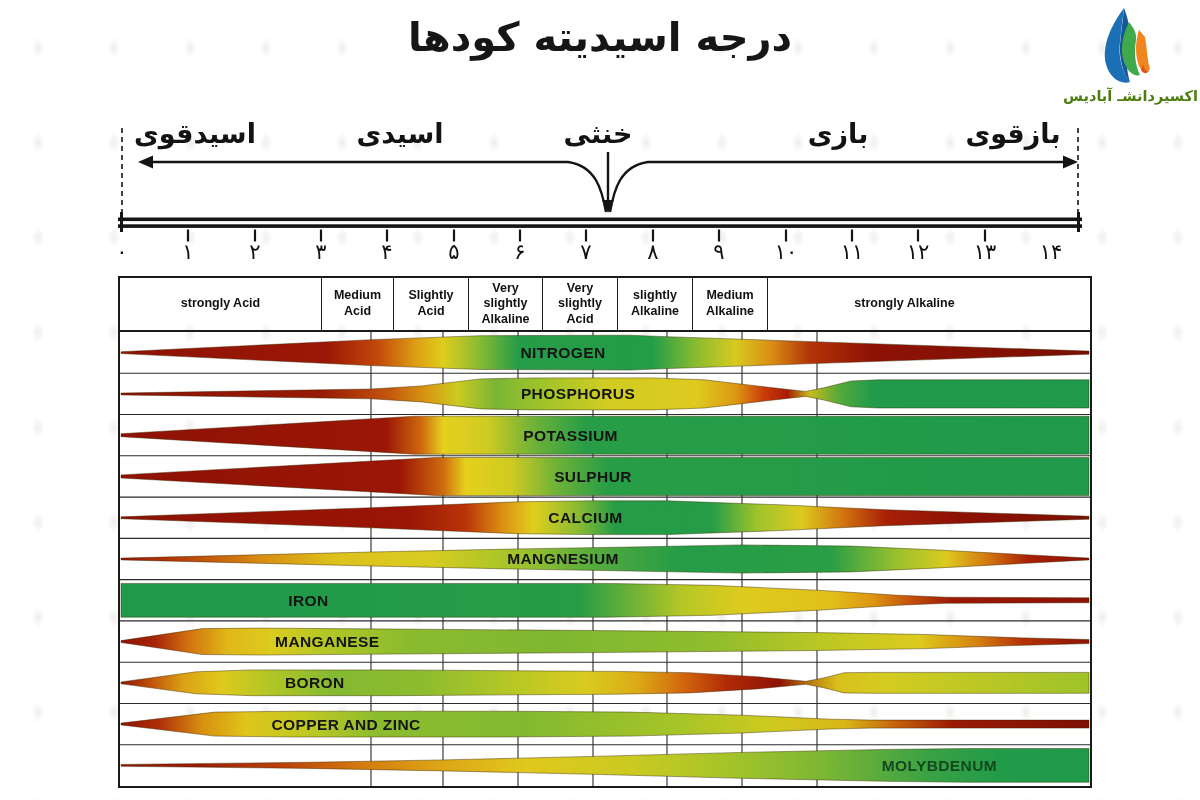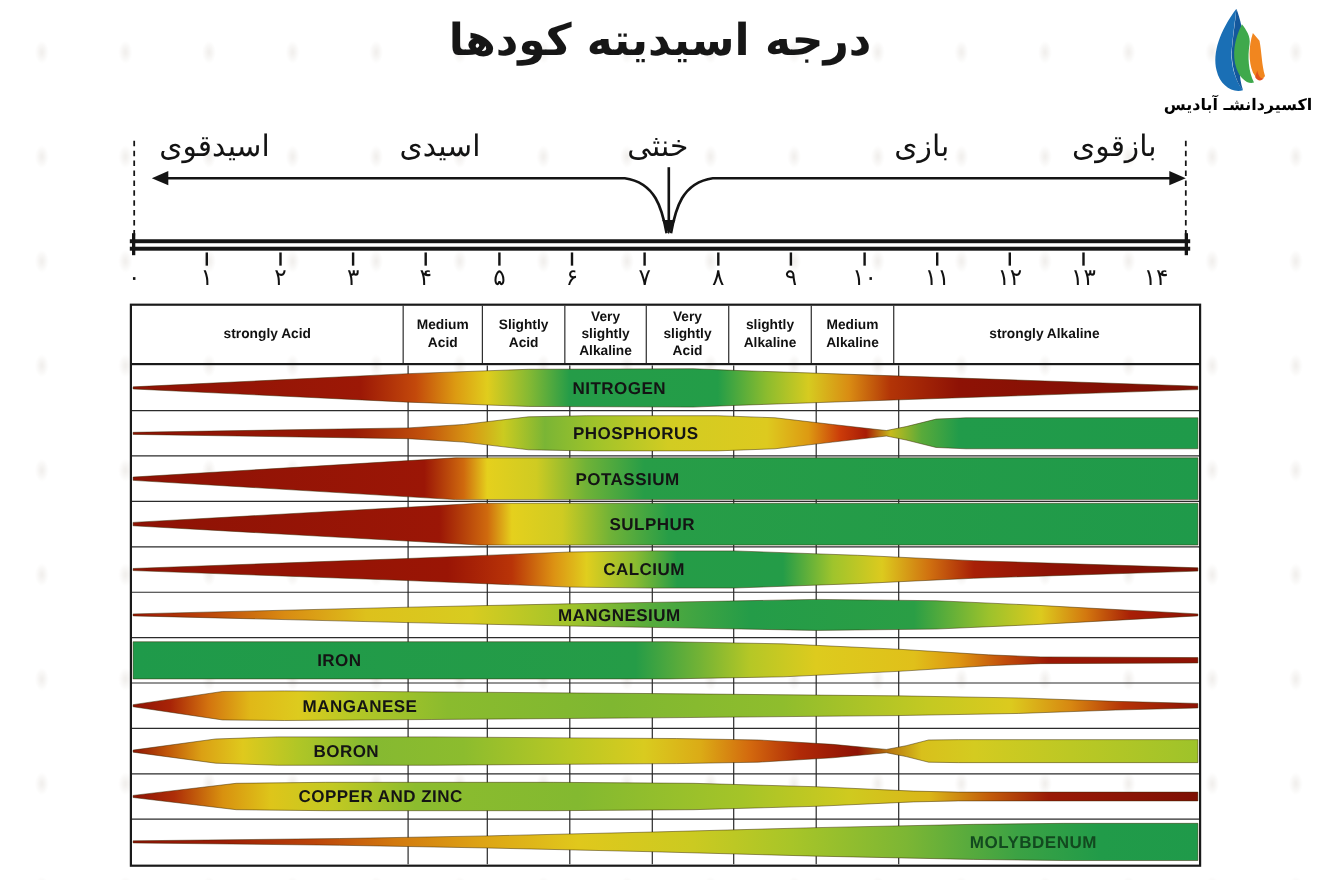--- a/index.html
+++ b/index.html
@@ -16,49 +16,49 @@
   .page-title{
     left:0;right:0;top:14px;text-align:center;direction:rtl;
     font-family:"DejaVu Sans",sans-serif;font-weight:bold;font-size:40px;color:#161616;
   }
   .subtitle{
     left:60px;right:0;top:90px;text-align:center;
     font-weight:bold;font-size:15.5px;color:#1c1c1c;letter-spacing:.2px;
   }
   .zone-label{
     top:118px;transform:translateX(-50%);direction:rtl;white-space:nowrap;
-    font-family:"DejaVu Sans",sans-serif;font-weight:normal;font-size:27px;color:#131313;
+    font-family:"DejaVu Sans",sans-serif;font-weight:bold;font-size:27px;color:#131313;
   }
   .axis-svg{left:0;top:0;}
   .axis-svg line,.axis-svg path{stroke:#141414;fill:none;}
   .axis-svg polygon,.axis-svg rect{fill:#141414;stroke:none;}
   .tick-num{
     position:absolute;top:240px;transform:translateX(-50%);
     font-family:"DejaVu Sans",sans-serif;font-size:21px;color:#111;
   }
   .ph-table{
     position:absolute;left:118px;top:276px;width:974px;height:512px;z-index:1;
     border:2px solid #1a1a1a;box-sizing:border-box;background:transparent;
   }
   .thead{display:flex;height:54px;border-bottom:2px solid #1a1a1a;box-sizing:border-box;}
   .th{
     box-sizing:border-box;border-right:1.5px solid #1a1a1a;
     display:flex;align-items:center;justify-content:center;text-align:center;
     font-weight:bold;font-size:12.5px;line-height:1.25;color:#111;padding:0 2px;
   }
   .th:last-child{border-right:none;}
-  .c0{width:247px}.c1{width:72px}.c2{width:75px}.c3{width:75px}
+  .c0{width:202px}.c1{width:72px}.c2{width:75px}.c3{width:75px}
   .c4{width:74px}.c5{width:75px}.c6{width:75px}.c7{width:273px}
   .bar-label{
     font-family:"Liberation Sans",sans-serif;font-weight:bold;font-size:15.5px;letter-spacing:.4px;
   }
   .logo-flame{left:1096px;top:6px;}
   .logo-text{
-    position:absolute;left:1058px;top:88px;width:140px;text-align:left;direction:rtl;
-    font-family:"DejaVu Sans",sans-serif;font-weight:bold;font-size:14.5px;color:#000000;
+    position:absolute;left:1058px;top:88px;width:140px;text-align:right;direction:rtl;
+    font-family:"DejaVu Sans",sans-serif;font-weight:bold;font-size:14.5px;color:#4d7c0f;
   }
 </style>
 </head>
 <body>
 
 <div class="root">
 
   <div class="layer page-title">درجه اسیدیته کودها</div>
 
   <svg class="layer logo-flame" width="56" height="82" viewBox="0 0 56 82">

